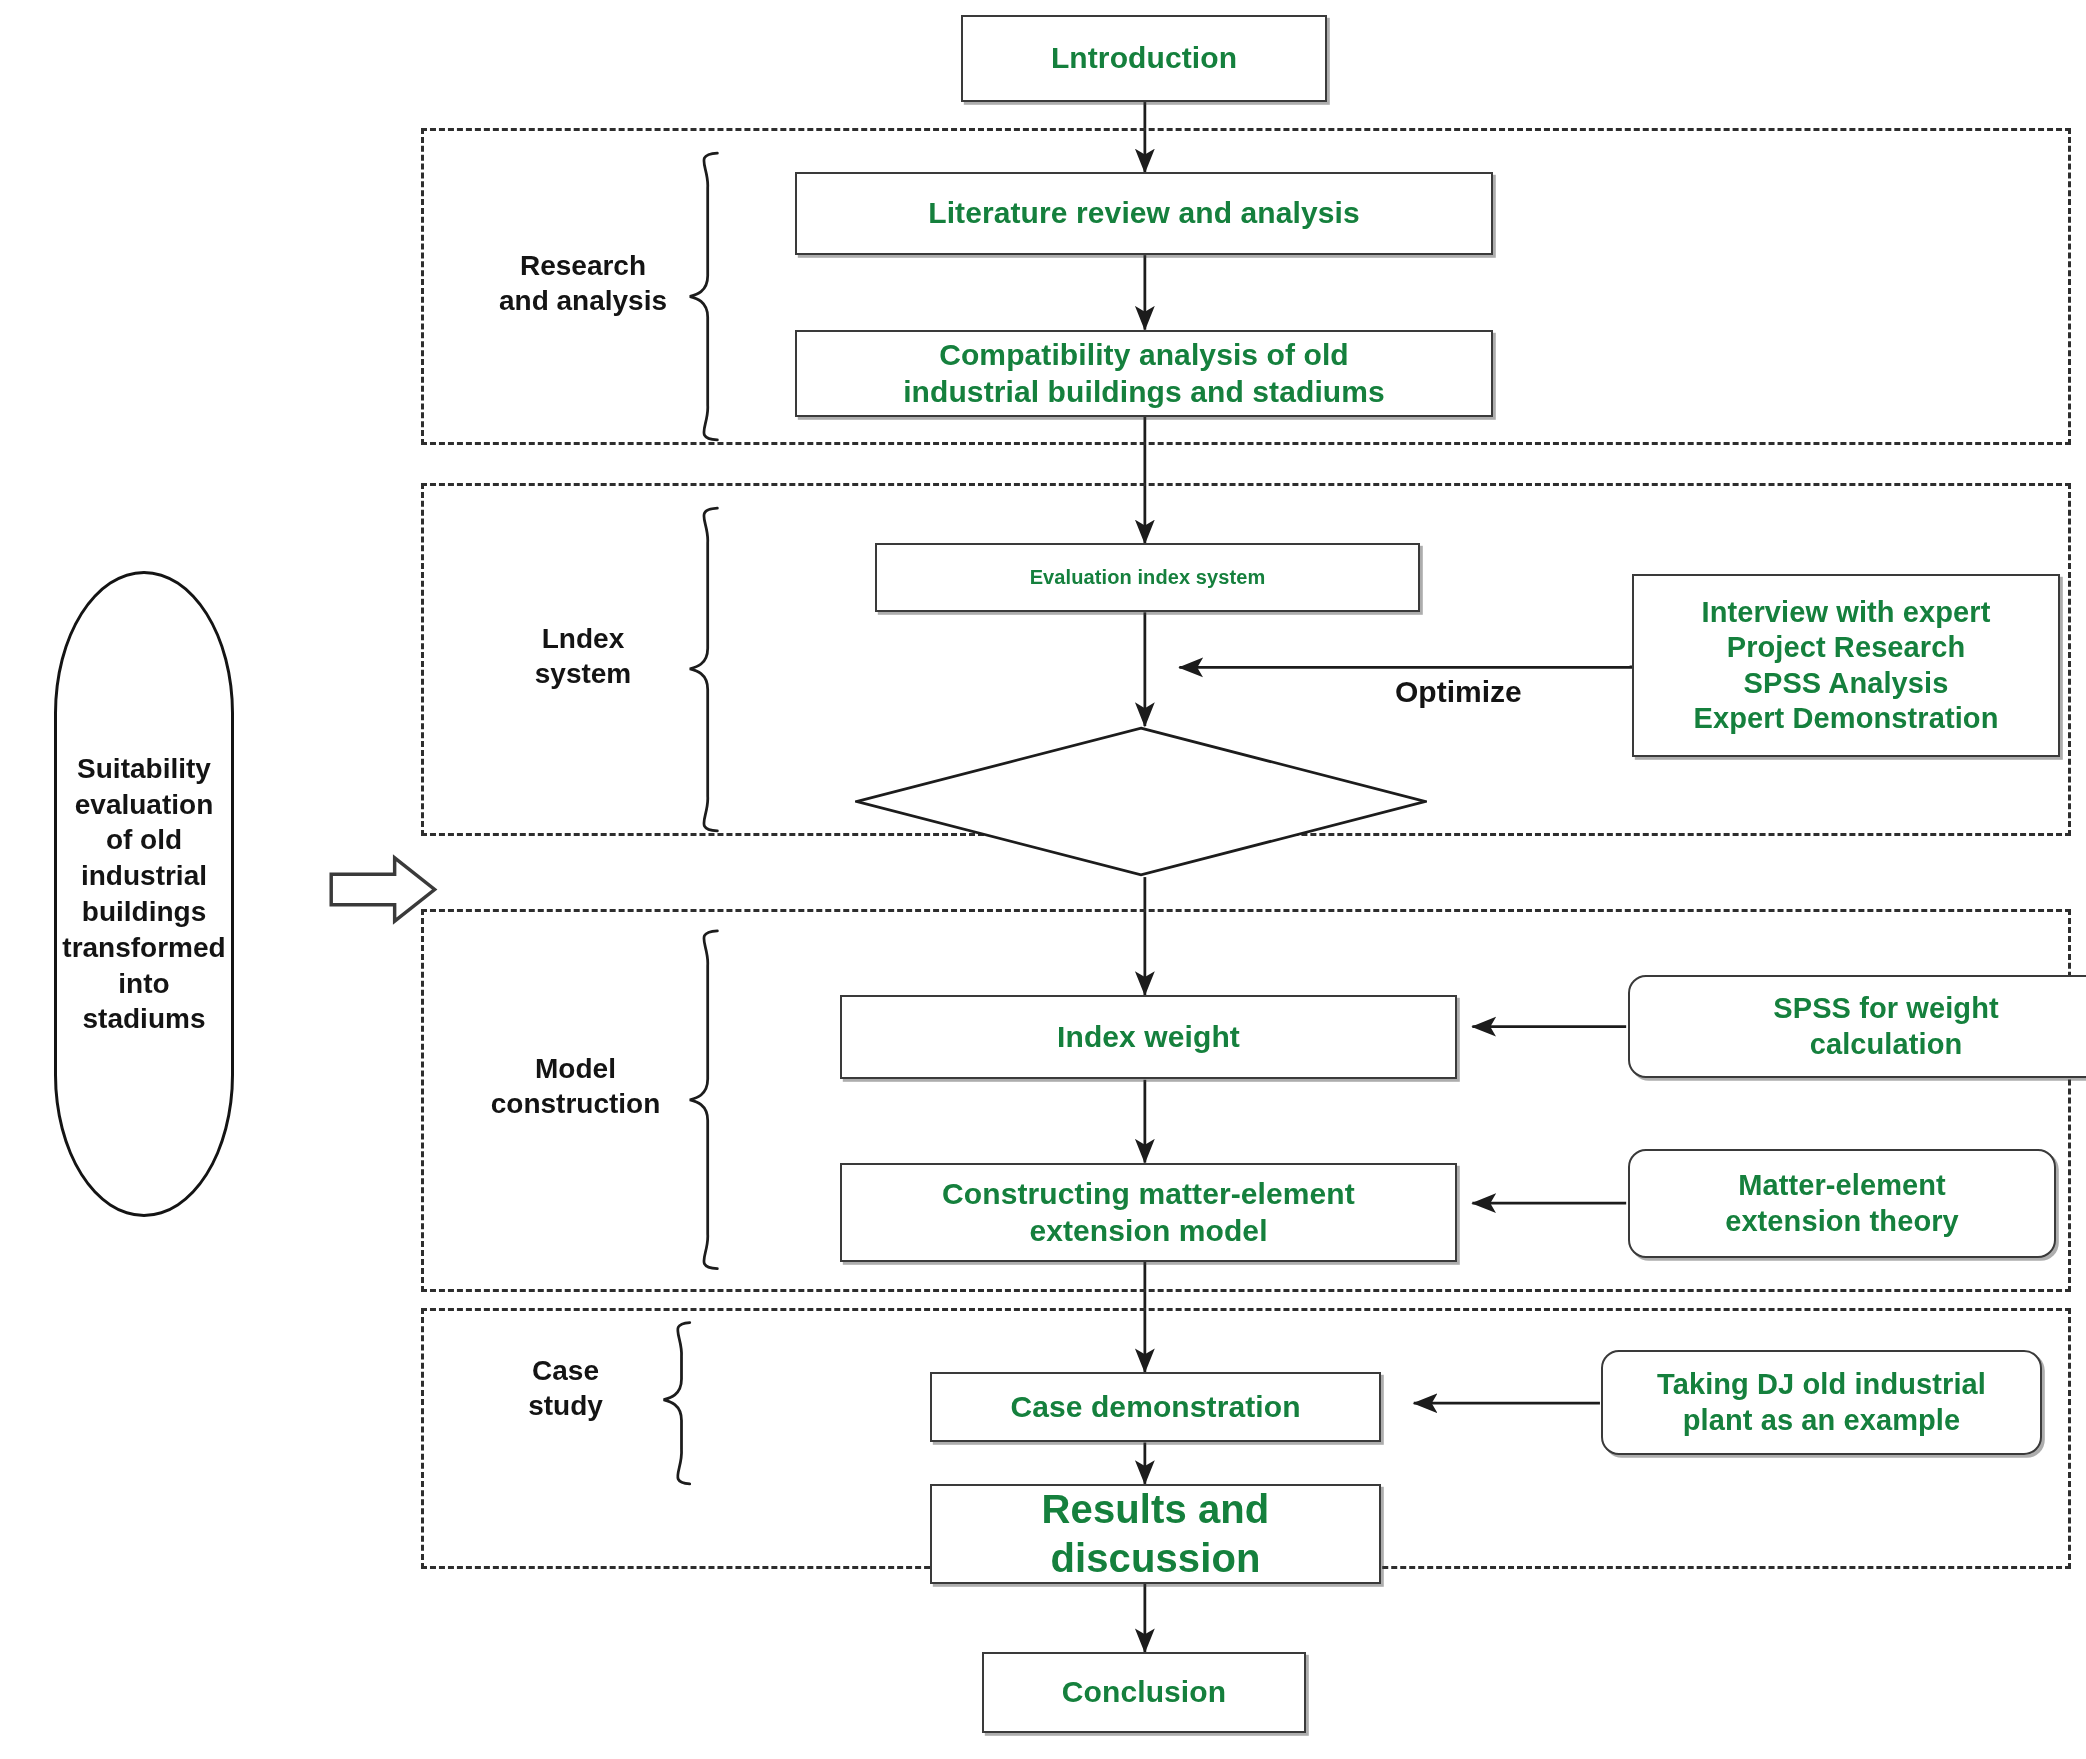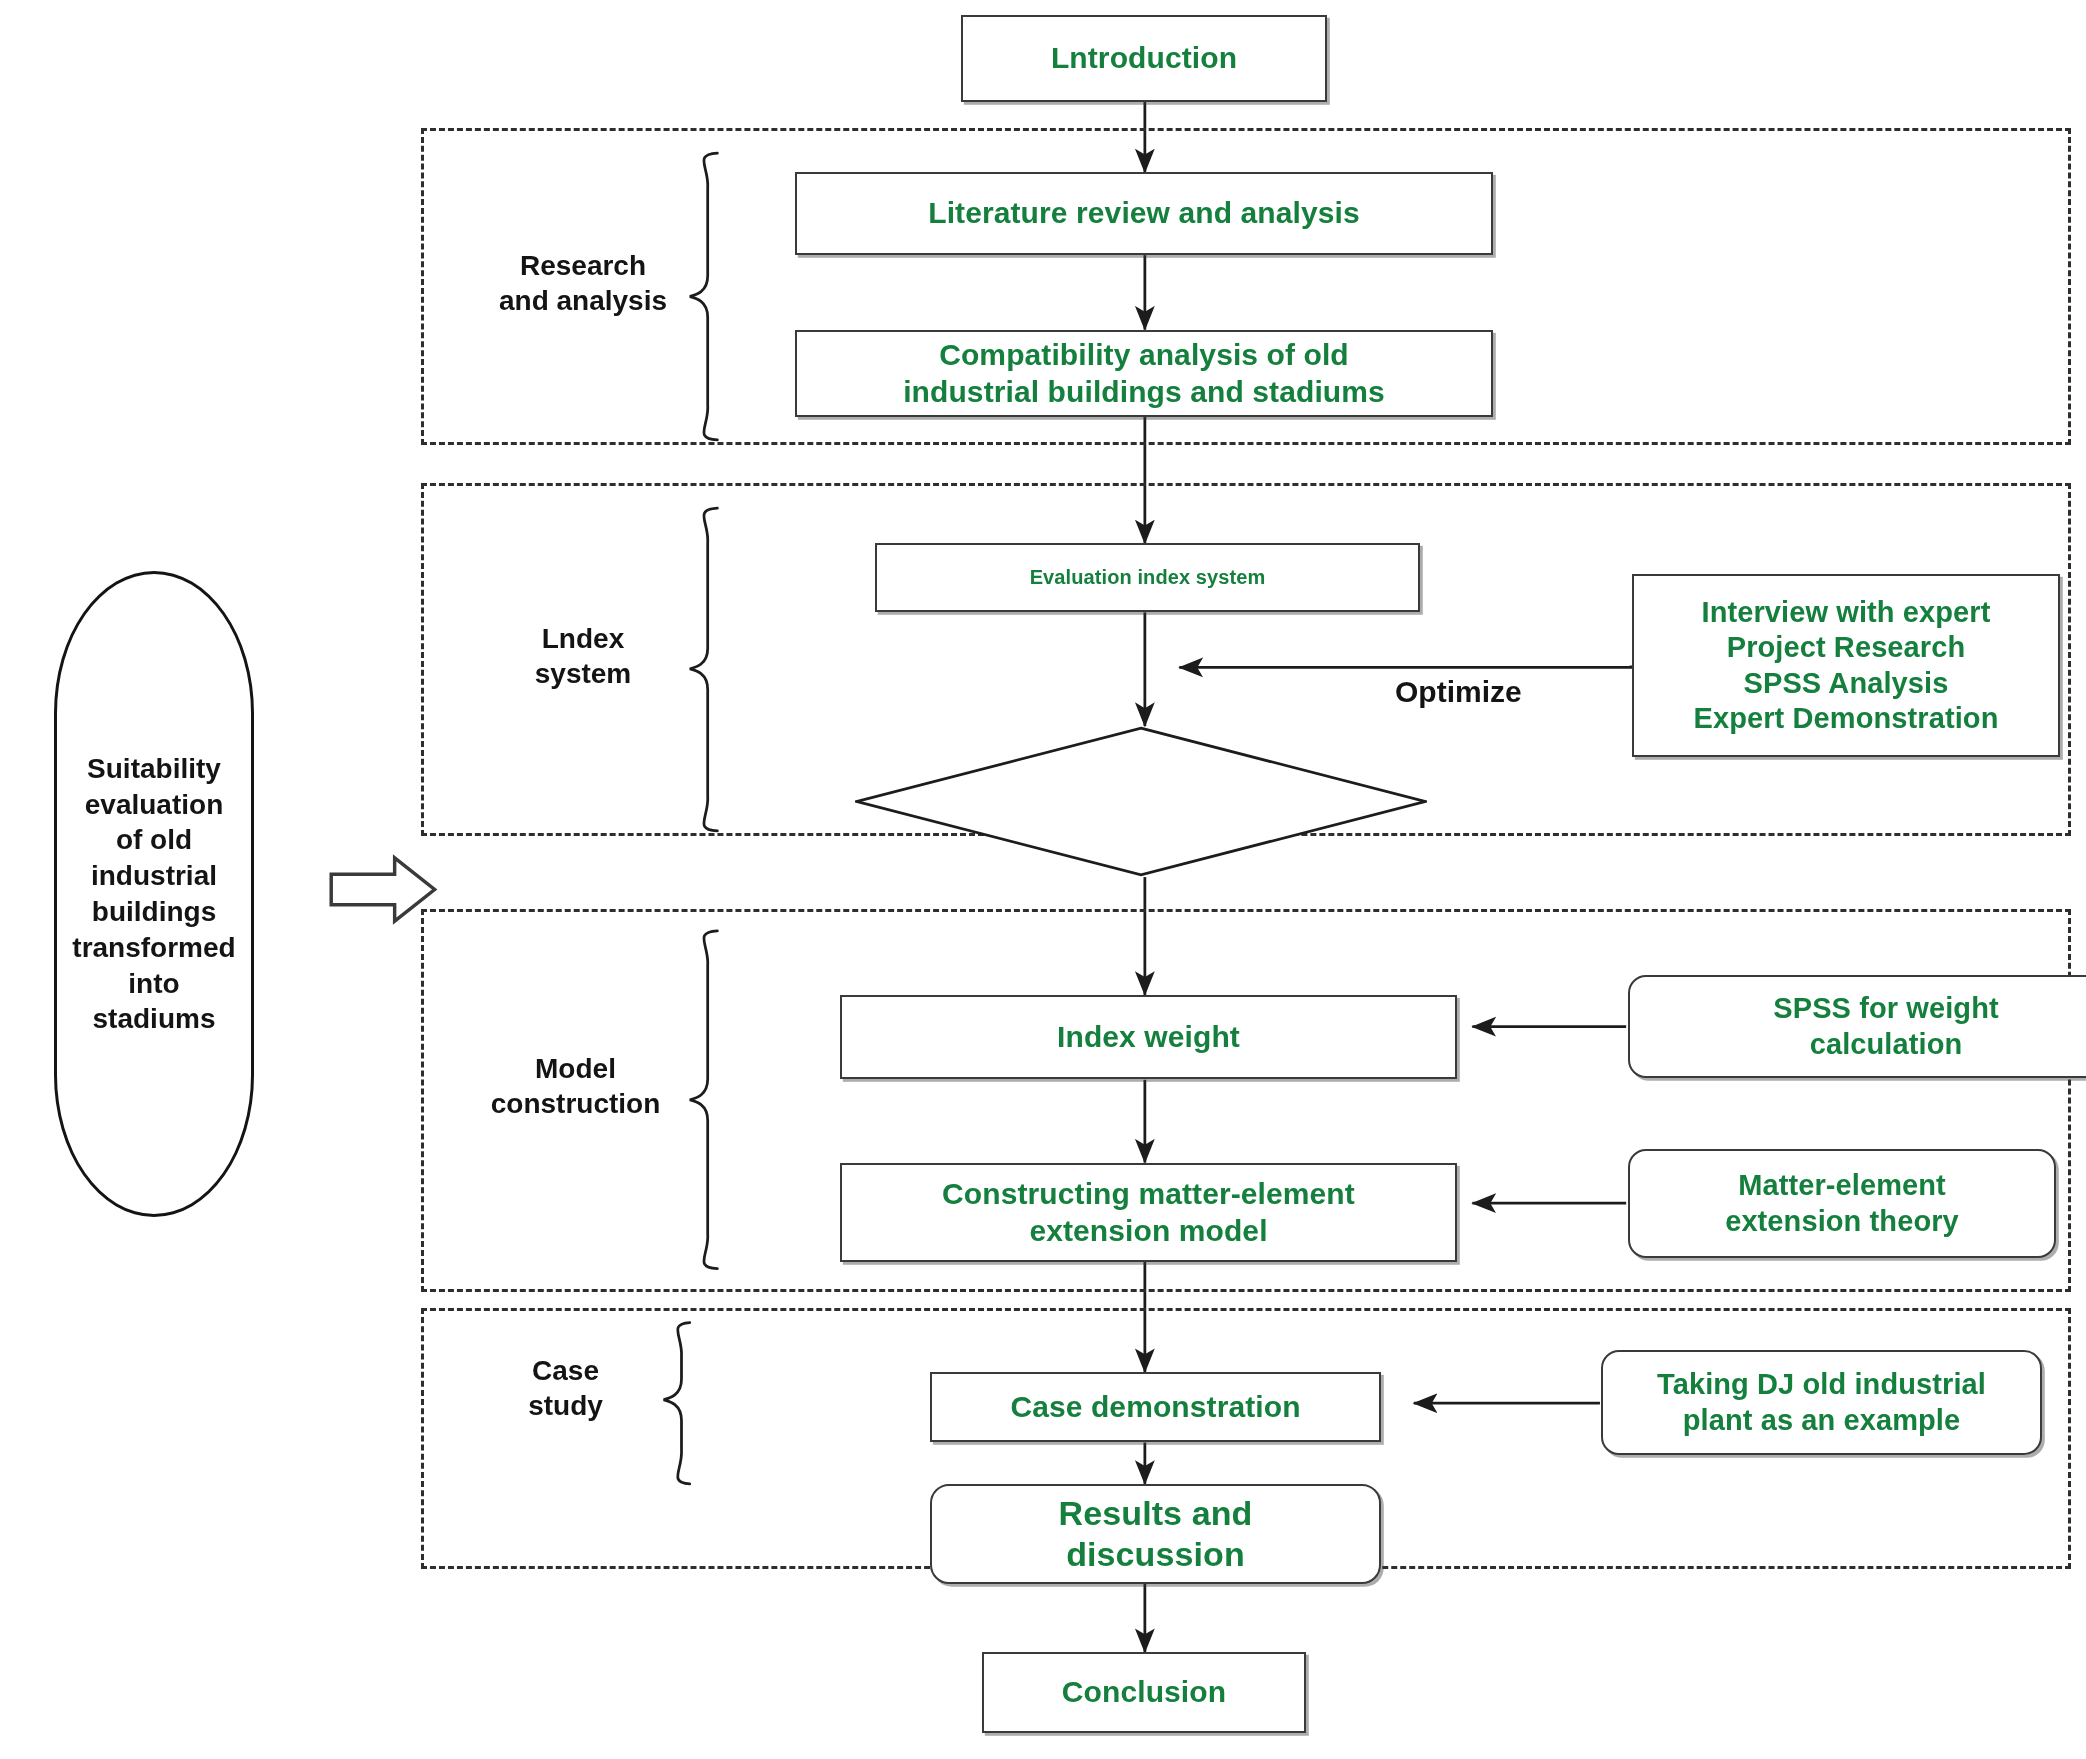--- a/index.html
+++ b/index.html
@@ -161,21 +161,21 @@
 
   <div class="group-label" style="left:469px; top:248px; width:228px; font-size:28px;">Research
 and analysis</div>
   <div class="group-label" style="left:469px; top:621px; width:228px; font-size:28px;">Lndex
 system</div>
   <div class="group-label" style="left:455px; top:1051px; width:241px; font-size:28px;">Model
 construction</div>
   <div class="group-label" style="left:455px; top:1353px; width:221px; font-size:28px;">Case
 study</div>
 
-  <div class="ellipse-node" style="left:54px; top:571px; width:200px; height:646px; font-size:28px;">Suitability
+  <div class="ellipse-node" style="left:54px; top:571px; width:180px; height:646px; font-size:28px;">Suitability
 evaluation
 of old
 industrial
 buildings
 transformed
 into
 stadiums</div>
 
   <div class="node shadowed" style="left:961px; top:15px; width:366px; height:87px; font-size:30px;">Lntroduction</div>
 
@@ -192,21 +192,21 @@
     </svg>
   </div>
 
   <div class="node shadowed" style="left:840px; top:995px; width:617px; height:84px; font-size:30px;">Index weight</div>
 
   <div class="node shadowed" style="left:840px; top:1163px; width:617px; height:99px; font-size:30px; white-space:pre-line;">Constructing matter-element
 extension model</div>
 
   <div class="node shadowed" style="left:930px; top:1372px; width:451px; height:70px; font-size:30px;">Case demonstration</div>
 
-  <div class="node shadowed" style="left:930px; top:1484px; width:451px; height:100px; font-size:34px; white-space:pre-line;border-radius:19px;">Results and
+  <div class="node shadowed" style="left:930px; top:1484px; width:451px; height:100px; font-size:40px; white-space:pre-line;">Results and
 discussion</div>
 
   <div class="node shadowed" style="left:982px; top:1652px; width:324px; height:81px; font-size:30px;">Conclusion</div>
 
   <div class="node shadowed" style="left:1632px; top:574px; width:428px; height:183px; font-size:29px; white-space:pre-line;">Interview with expert
 Project Research
 SPSS Analysis
 Expert Demonstration</div>
 
   <div class="node rounded shadowed" style="left:1628px; top:975px; width:516px; height:103px; font-size:29px; white-space:pre-line;">SPSS for weight

